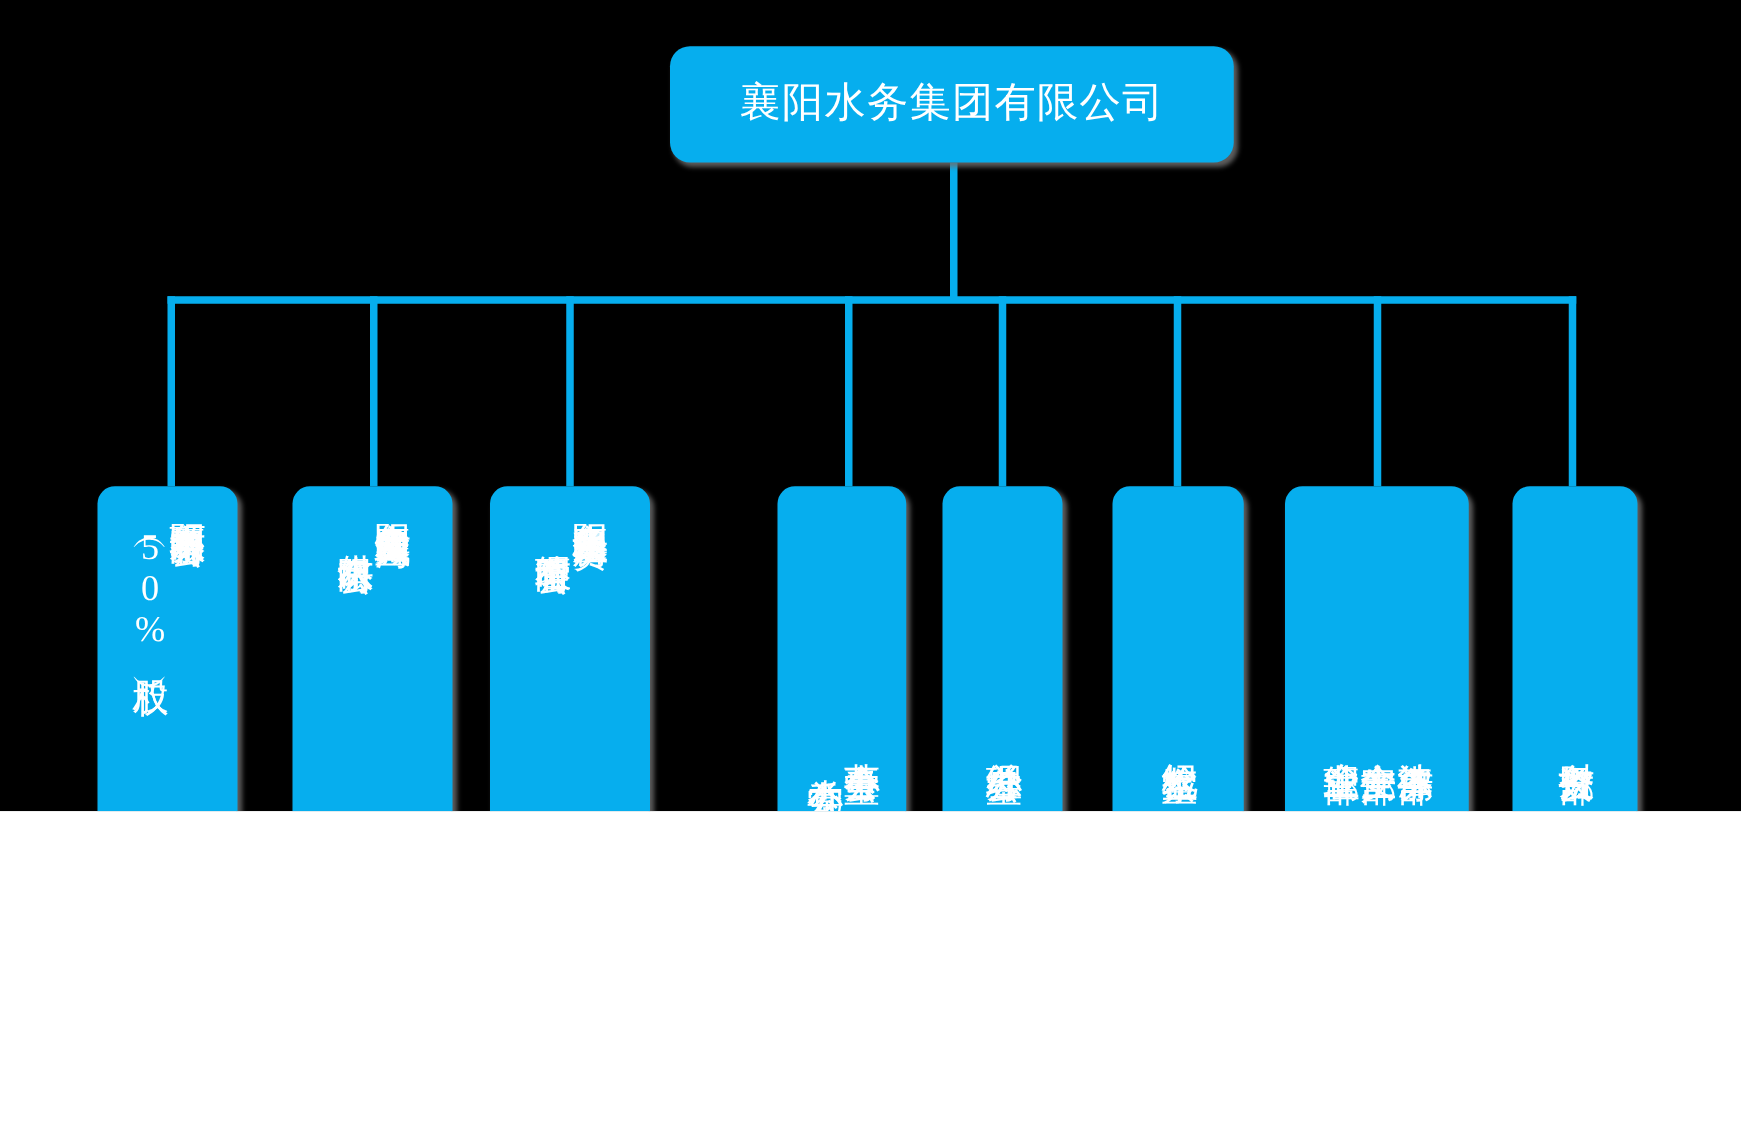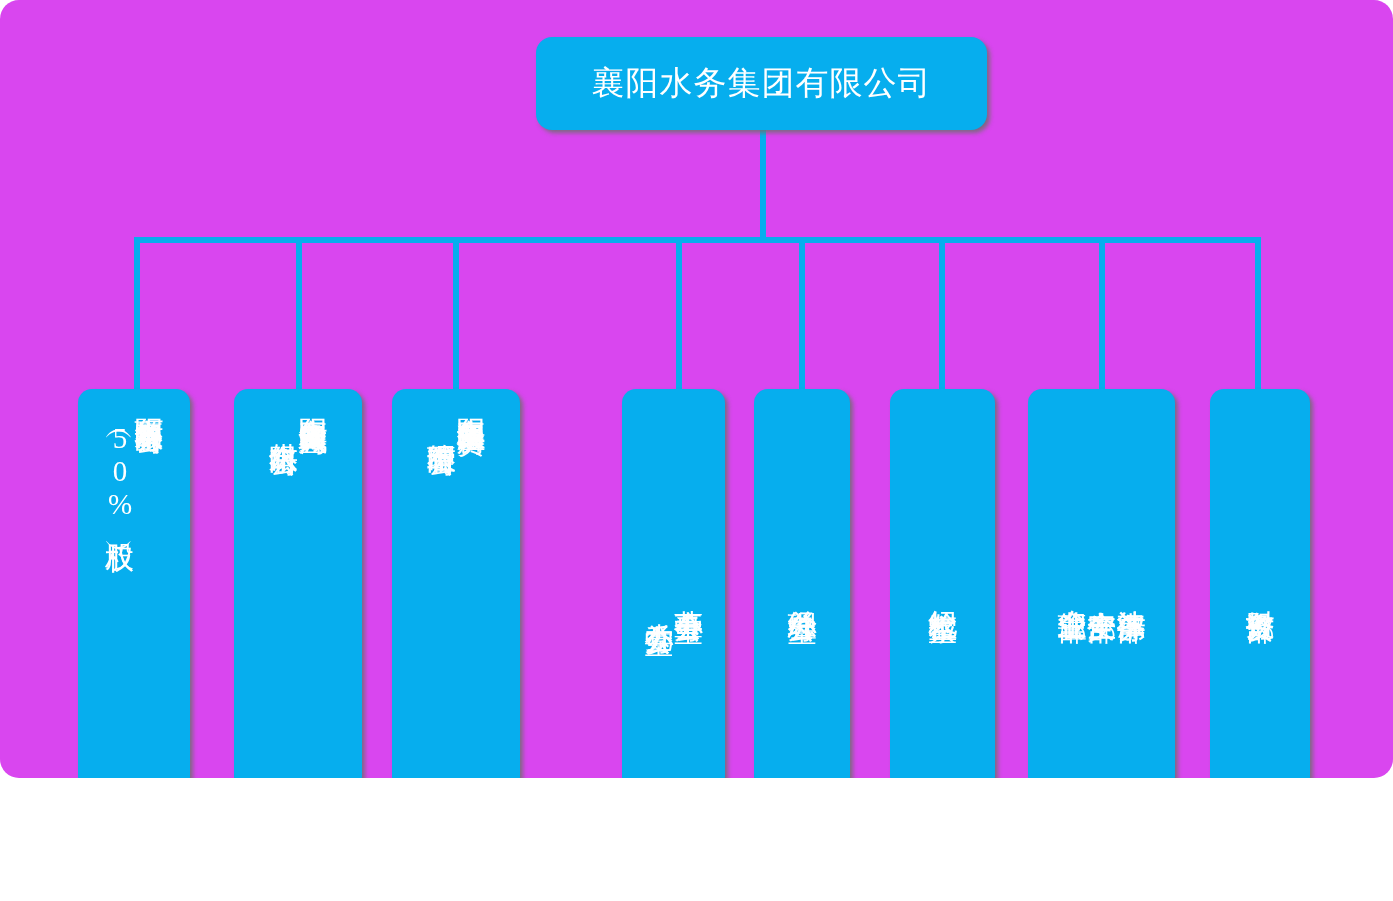--- a/index.html
+++ b/index.html
@@ -7,24 +7,23 @@
     margin: 0;
     padding: 0;
     background: #ffffff;
   }
   body {
     font-family: "Liberation Serif", "DejaVu Serif", serif;
   }
   #canvas {
     position: relative;
     width: 1393px;
-    height: 778px;
-    background: #d946ef;
+    height: 649px;
+    background: #000000;
     overflow: hidden;
-    border-radius: 19px;
   }
 
   
   .connector {
     position: absolute;
     background: #06AEEE;
   }
 
   
   .node {

